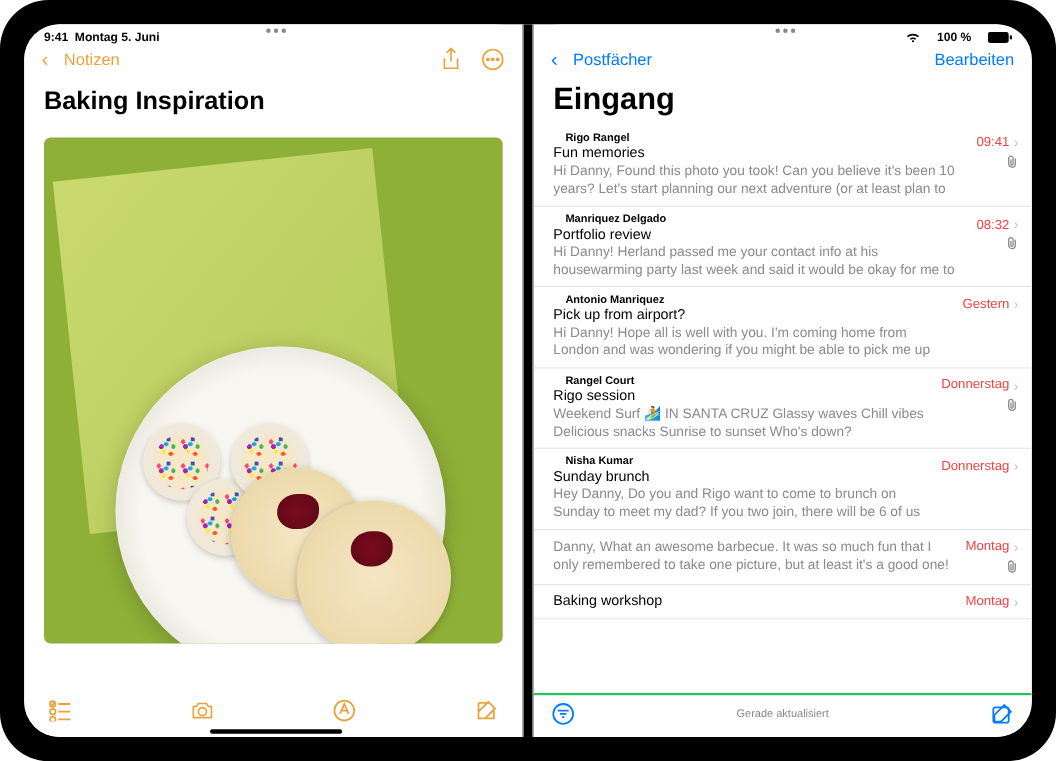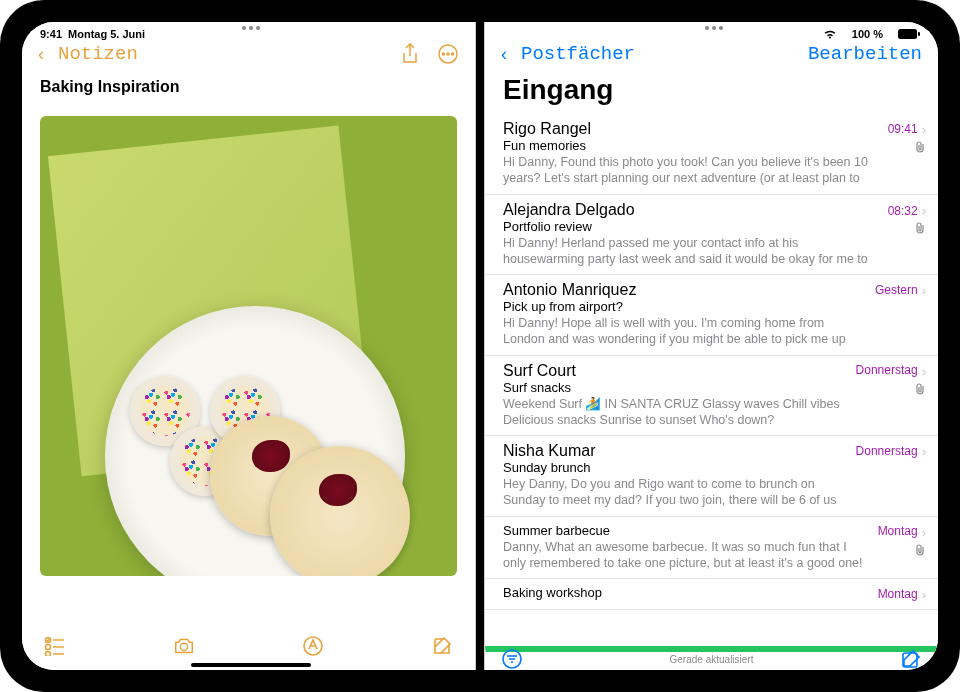--- a/index.html
+++ b/index.html
@@ -84,26 +84,26 @@
       display: flex;
       justify-content: space-between;
       align-items: center;
       padding: 22px 16px 6px;
       height: 48px;
     }
     .nav-left, .nav-right { display: flex; align-items: center; gap: 16px; }
     .notes-accent { color: #e8a33d; }
     .mail-accent { color: #007aff; }
     .back-chevron { font-size: 18px; margin-right: -2px; font-weight: 400; }
-    .nav-label { font-size: 19px; font-family: Liberation Mono, monospace; }
+    .nav-label { font-size: 15px; }
     .icon-btn { width: 22px; height: 22px; display: inline-flex; align-items: center; justify-content: center; }
 
     
     .notes-title {
-      font-size: 16px;
+      font-size: 23px;
       font-weight: 700;
       padding: 8px 18px 10px;
     }
     .note-body {
       flex: 1;
       padding: 10px 18px;
       overflow: hidden;
     }
     .note-image {
       width: 100%;
@@ -189,37 +189,37 @@
     }
     .mail-item {
       padding: 6px 12px 7px 18px;
       border-bottom: 1px solid #e4e4e6;
       display: flex;
       gap: 8px;
       position: relative;
     }
     .mail-content { flex: 1; min-width: 0; }
     .mail-row1 { display: flex; justify-content: space-between; align-items: baseline; gap: 6px; }
-    .mail-sender { font-size: 16px; font-weight: 400; }
-    .mail-time { font-size: 12px; color: #a21caf; white-space: nowrap; }
+    .mail-sender { font-size: 10px; font-weight: 700; margin-left: 11px; }
+    .mail-time { font-size: 12px; color: #ef4444; white-space: nowrap; }
     .mail-subject { font-size: 13px; font-weight: 400; color: #000; margin-top: 0px; }
     .mail-preview {
       font-size: 12.5px;
       color: #8a8a8e;
       line-height: 1.3;
       margin-top: 1px;
       max-height: 2.6em;
       overflow: hidden;
     }
     .mail-chevron { color: #c6c6c8; font-size: 13px; align-self: center; padding-top: 2px; flex-shrink: 0; }
     .mail-attach { color: #8a8a8e; font-size: 10px; margin-top: 2px; }
 
     .mail-footer {
-      height: 24px;
-      border-top: 6px solid #22c55e;
+      height: 40px;
+      border-top: 2px solid #22c55e;
       display: flex;
       align-items: center;
       justify-content: space-between;
       padding: 0 16px 4px;
       position: relative;
     }
     .mail-footer-status {
       position: absolute;
       left: 50%;
       transform: translateX(-50%);
@@ -377,21 +377,21 @@
                 <div class="mail-chevron">›</div>
               </div>
               <div class="mail-attach"><svg width="10" height="12" viewBox="0 0 10 12" fill="none" stroke="#8a8a8e" stroke-width="1.2">
                   <path d="M7 3v5a3 3 0 11-6 0V3a2 2 0 114 0v5a1 1 0 11-2 0V4"></path>
                 </svg></div>
             </div>
           </div>
           <div class="mail-item">
             <div class="mail-content">
               <div class="mail-row1">
-                <div class="mail-sender">Alejandra Delgado</div>
+                <div class="mail-sender">Manriquez Delgado</div>
               </div>
               <div class="mail-subject">Portfolio review</div>
               <div class="mail-preview">Hi Danny! Herland passed me your contact info at his housewarming party last week and said it would be okay for me to reach out. Thank you so, so m…</div>
             </div>
             <div style="display: flex; flex-direction: column; align-items: flex-end; gap: 2px;">
               <div style="display: flex; align-items: flex-end; gap: 4px;">
                 <div class="mail-time">08:32</div>
                 <div class="mail-chevron">›</div>
               </div>
               <div class="mail-attach"><svg width="10" height="12" viewBox="0 0 10 12" fill="none" stroke="#8a8a8e" stroke-width="1.2">
@@ -410,23 +410,23 @@
             <div style="display: flex; flex-direction: column; align-items: center; gap: 2px;">
               <div style="display: flex; align-items: center; gap: 4px;">
                 <div class="mail-time">Gestern</div>
                 <div class="mail-chevron">›</div>
               </div>
             </div>
           </div>
           <div class="mail-item">
             <div class="mail-content">
               <div class="mail-row1">
-                <div class="mail-sender">Surf Court</div>
-              </div>
-              <div class="mail-subject">Surf snacks</div>
+                <div class="mail-sender">Rangel Court</div>
+              </div>
+              <div class="mail-subject">Rigo session</div>
               <div class="mail-preview">Weekend Surf 🏄 IN SANTA CRUZ Glassy waves Chill vibes Delicious snacks Sunrise to sunset Who's down?</div>
             </div>
             <div style="display: flex; flex-direction: column; align-items: flex-end; gap: 2px;">
               <div style="display: flex; align-items: center; gap: 4px;">
                 <div class="mail-time">Donnerstag</div>
                 <div class="mail-chevron">›</div>
               </div>
               <div class="mail-attach"><svg width="10" height="12" viewBox="0 0 10 12" fill="none" stroke="#8a8a8e" stroke-width="1.2">
                   <path d="M7 3v5a3 3 0 11-6 0V3a2 2 0 114 0v5a1 1 0 11-2 0V4"></path>
                 </svg></div>
@@ -442,21 +442,20 @@
             </div>
             <div style="display: flex; flex-direction: column; align-items: flex-end; gap: 2px;">
               <div style="display: flex; align-items: center; gap: 4px;">
                 <div class="mail-time">Donnerstag</div>
                 <div class="mail-chevron">›</div>
               </div>
             </div>
           </div>
           <div class="mail-item">
             <div class="mail-content">
-              <div class="mail-subject">Summer barbecue</div>
               <div class="mail-preview">Danny, What an awesome barbecue. It was so much fun that I only remembered to take one picture, but at least it's a good one! The family and…</div>
             </div>
             <div style="display: flex; flex-direction: column; align-items: flex-end; gap: 2px;">
               <div style="display: flex; align-items: center; gap: 4px;">
                 <div class="mail-time">Montag</div>
                 <div class="mail-chevron">›</div>
               </div>
               <div class="mail-attach"><svg width="10" height="12" viewBox="0 0 10 12" fill="none" stroke="#8a8a8e" stroke-width="1.2">
                   <path d="M7 3v5a3 3 0 11-6 0V3a2 2 0 114 0v5a1 1 0 11-2 0V4"></path>
                 </svg></div>

